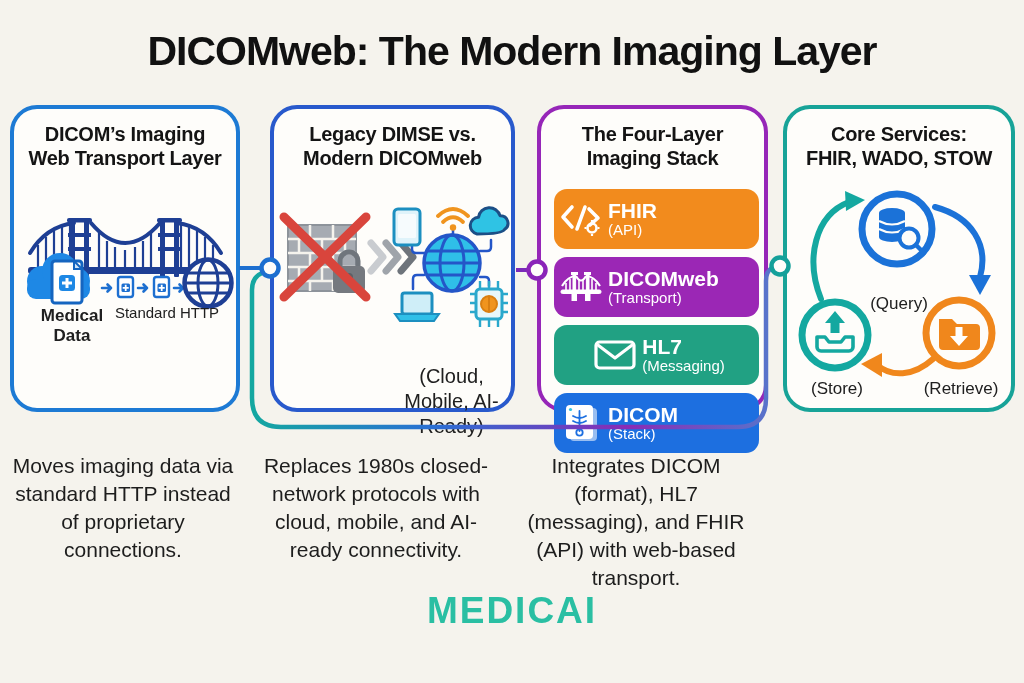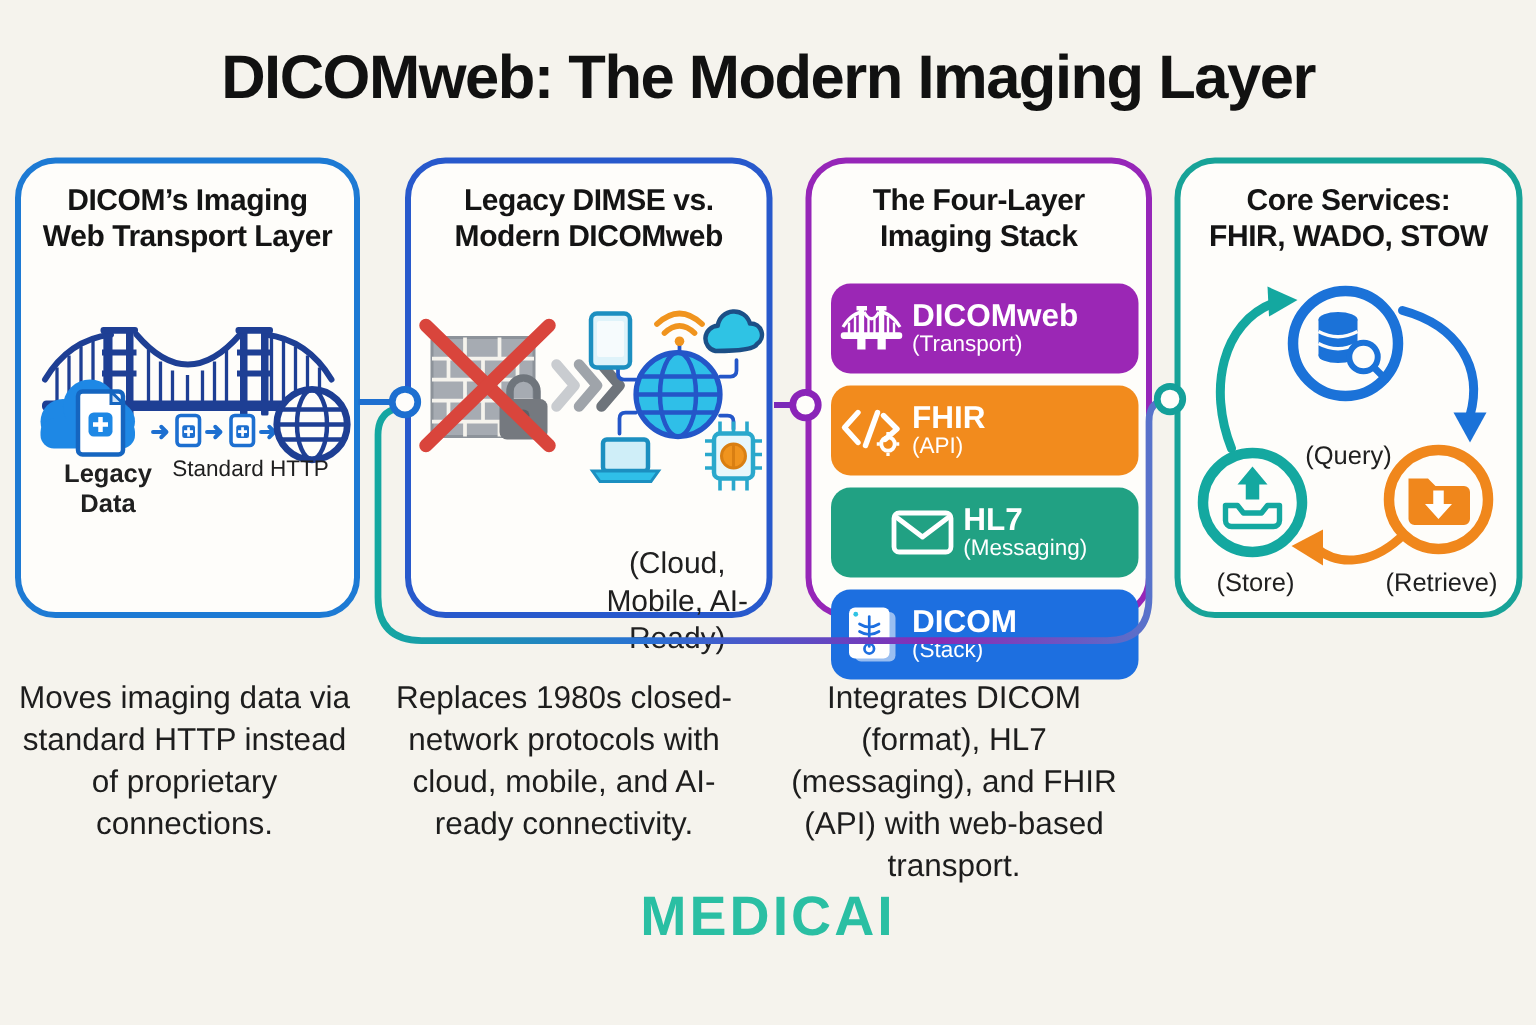--- a/index.html
+++ b/index.html
@@ -119,21 +119,21 @@
         <rect x="45" y="66" width="16" height="16" rx="3.5" fill="#1e88e5"></rect>
         <path d="M53 69 V79 M48 74 H58" stroke="#fff" stroke-width="3"></path>
       </g>
 
       <g stroke="#1e3f94" fill="none">
         <circle cx="194" cy="74" r="23.5" fill="#fefdfa" stroke-width="4.5"></circle>
         <ellipse cx="194" cy="74" rx="10" ry="23" stroke-width="3"></ellipse>
         <path d="M173.5 64 H214.5 M170.5 74 H217.5 M173.5 84 H214.5" stroke-width="3"></path>
       </g>
     </svg>
-    <div class="mini-label lbl-bold" style="left:10px;top:197px;width:96px;">Legacy Data</div>
+    <div class="mini-label lbl-bold" style="left:10px;top:197px;width:96px;">Medical Data</div>
     <div class="mini-label lbl-reg" style="left:100px;top:195px;width:106px;">Standard HTTP</div>
   </div>
 
   <div class="panel p2">
     <div class="panel-title">
       <span>Legacy DIMSE vs.</span><br>
       <span>Modern DICOMweb</span>
     </div>
     <svg class="illus" style="left:0;top:92px;" width="237" height="145" viewBox="0 0 237 145">
 
@@ -195,20 +195,37 @@
     </svg>
     <div class="mini-label lbl-med" style="left:120px;top:255px;width:115px;">(Cloud, Mobile, AI-Ready)</div>
   </div>
 
   <div class="panel p3">
     <div class="panel-title">
       <span>The Four-Layer</span><br>
       <span>Imaging Stack</span>
     </div>
     <div class="stack">
+      <div class="layer layer-1">
+        <span class="licon">
+          <svg width="44" height="36" viewBox="0 0 44 36">
+            <g fill="none" stroke="#fff" stroke-width="3.6" stroke-linecap="round" stroke-linejoin="round">
+              <path d="M13 6 L4 16 L13 26"></path>
+              <path d="M18 28 L26 6"></path>
+              <path d="M30 8 L39 17 L31 24"></path>
+            </g>
+            <circle cx="33" cy="27" r="4.5" fill="none" stroke="#fff" stroke-width="2.6"></circle>
+            <path d="M33 21 v-2 M33 33 v2 M27.5 27 h-2 M38.5 27 h2" stroke="#fff" stroke-width="2.2"></path>
+          </svg>
+        </span>
+        <span class="ltext">
+          <div class="lname">FHIR</div>
+          <div class="lrole">(API)</div>
+        </span>
+      </div>
       <div class="layer layer-0">
         <span class="licon">
           <svg width="42" height="34" viewBox="0 0 42 34">
             <g stroke="#fff" fill="#fff">
               <path d="M2 16 C7 8 12 6 16 6 M26 6 C30 6 35 8 40 16 M16 6 Q21 15 26 6" fill="none" stroke-width="2.2"></path>
               <path d="M6 13 V21 M10 9 V21 M19 10 V21 M23 10 V21 M32 9 V21 M36 13 V21" stroke-width="1.6" fill="none"></path>
               <rect x="13" y="4" width="2.6" height="24"></rect>
                 <rect x="26.4" y="4" width="2.6" height="24"></rect>
               <rect x="11.5" y="2.5" width="6" height="2"></rect>
                 <rect x="24.5" y="2.5" width="6" height="2"></rect>
@@ -216,37 +233,20 @@
               <rect x="12" y="23.5" width="4.5" height="7"></rect>
                 <rect x="25.5" y="23.5" width="4.5" height="7"></rect>
             </g>
           </svg>
         </span>
         <span class="ltext">
           <div class="lname">DICOMweb</div>
           <div class="lrole">(Transport)</div>
         </span>
       </div>
-      <div class="layer layer-1">
-        <span class="licon">
-          <svg width="44" height="36" viewBox="0 0 44 36">
-            <g fill="none" stroke="#fff" stroke-width="3.6" stroke-linecap="round" stroke-linejoin="round">
-              <path d="M13 6 L4 16 L13 26"></path>
-              <path d="M18 28 L26 6"></path>
-              <path d="M30 8 L39 17 L31 24"></path>
-            </g>
-            <circle cx="33" cy="27" r="4.5" fill="none" stroke="#fff" stroke-width="2.6"></circle>
-            <path d="M33 21 v-2 M33 33 v2 M27.5 27 h-2 M38.5 27 h2" stroke="#fff" stroke-width="2.2"></path>
-          </svg>
-        </span>
-        <span class="ltext">
-          <div class="lname">FHIR</div>
-          <div class="lrole">(API)</div>
-        </span>
-      </div>
       <div class="layer layer-2">
         <span class="licon">
           <svg width="42" height="32" viewBox="0 0 42 32">
             <rect x="2" y="3" width="38" height="26" rx="3.5" fill="none" stroke="#fff" stroke-width="3.2"></rect>
             <path d="M4.5 6.5 L21 19 L37.5 6.5" fill="none" stroke="#fff" stroke-width="3.2" stroke-linecap="round" stroke-linejoin="round"></path>
           </svg>
         </span>
         <span class="ltext">
           <div class="lname">HL7</div>
           <div class="lrole">(Messaging)</div>

